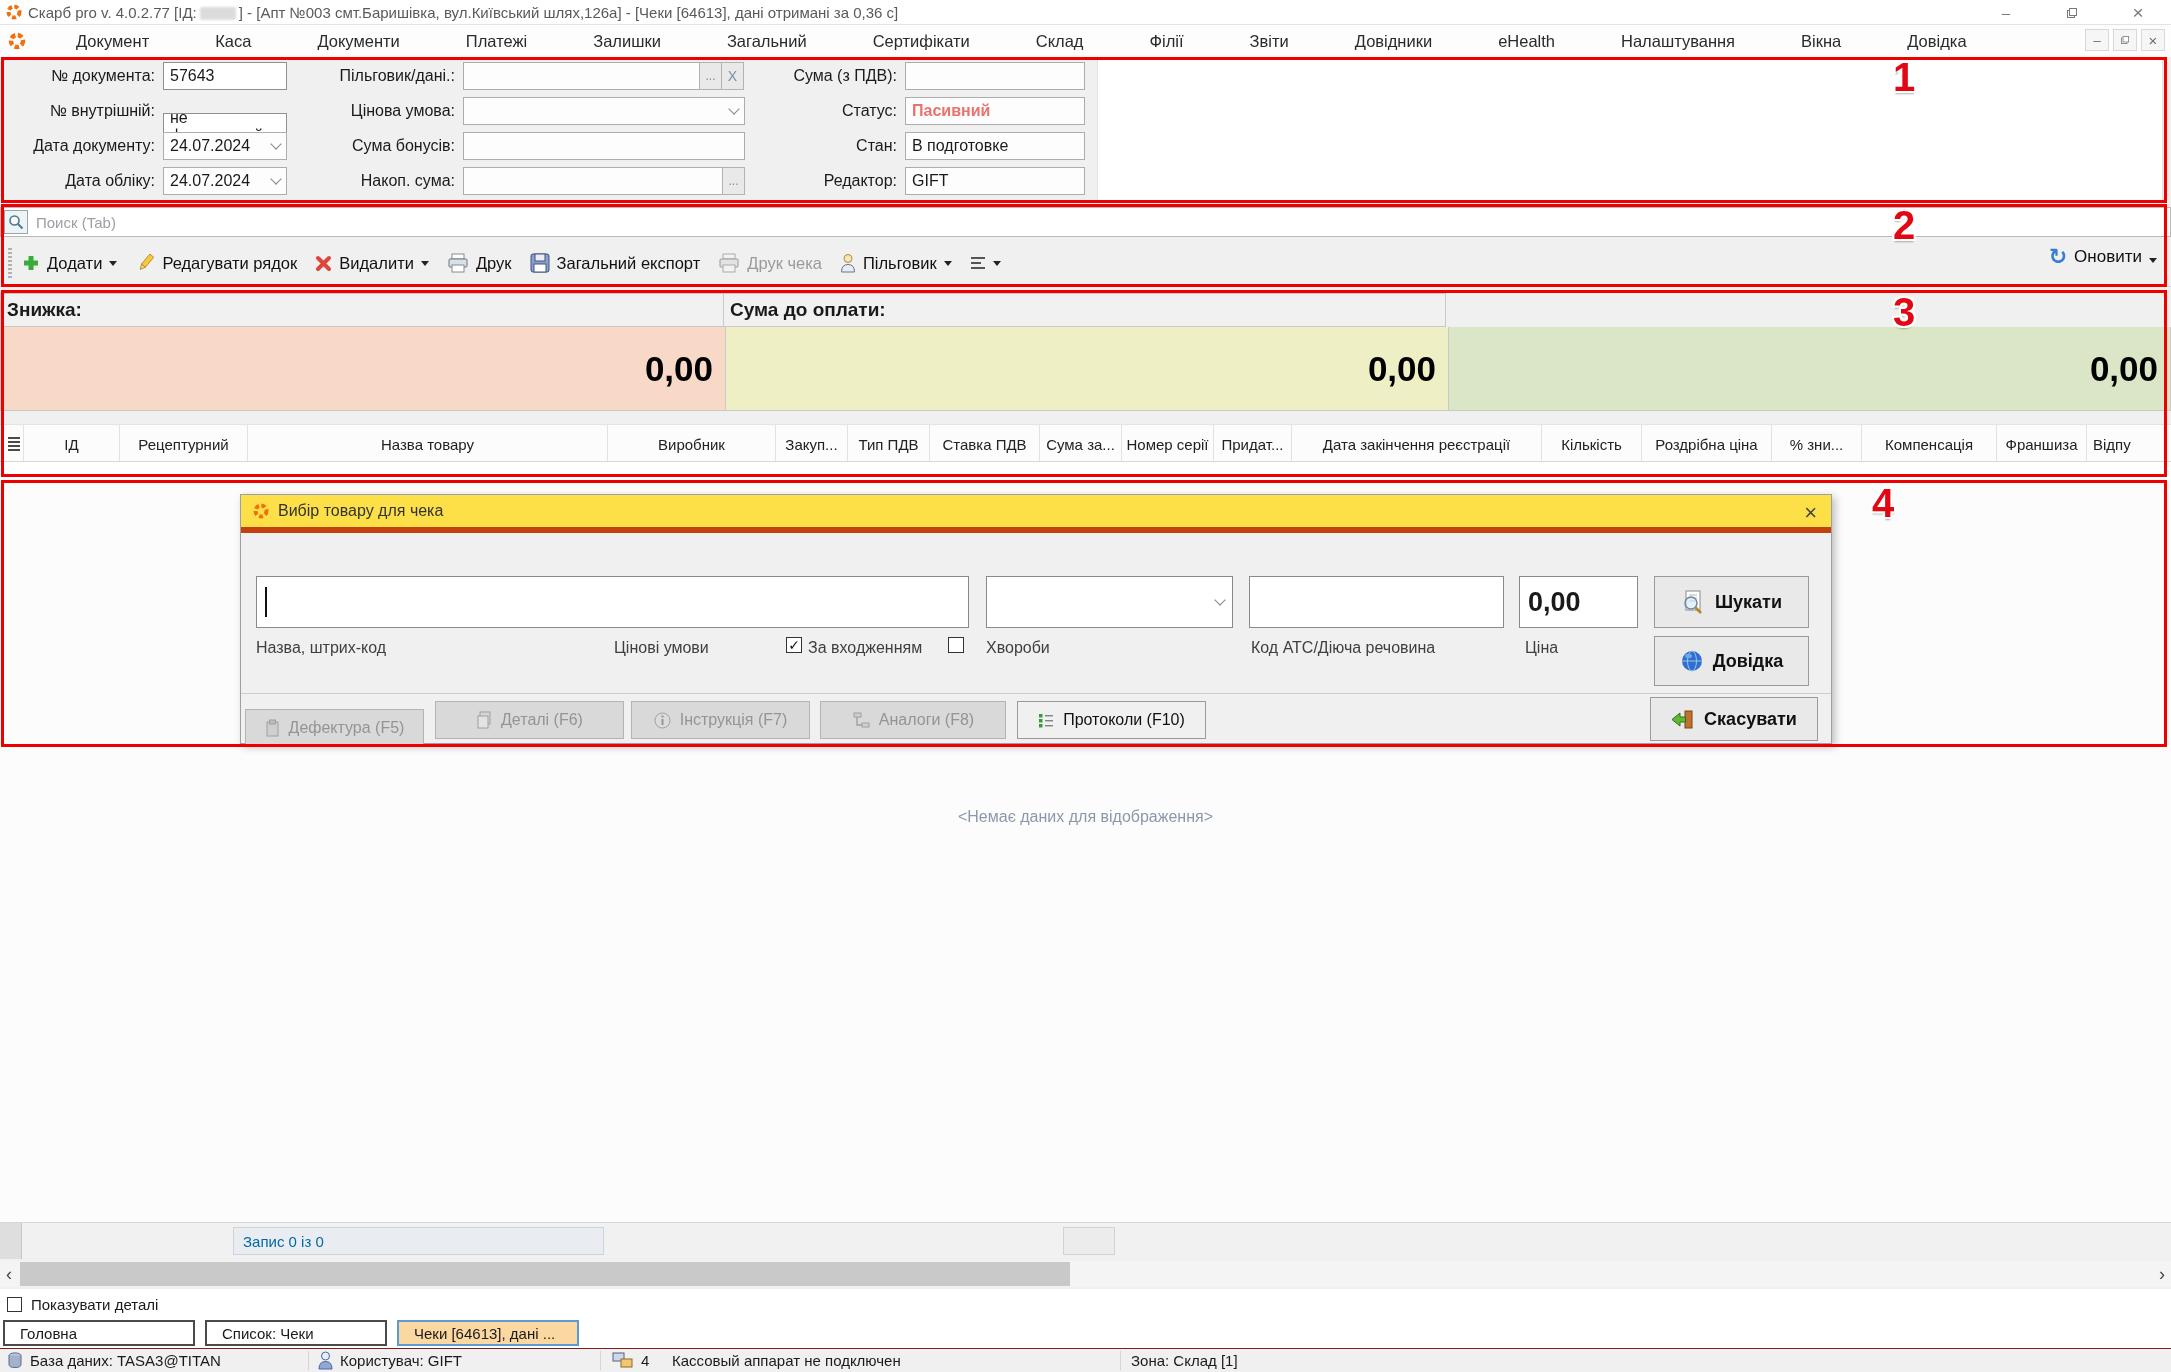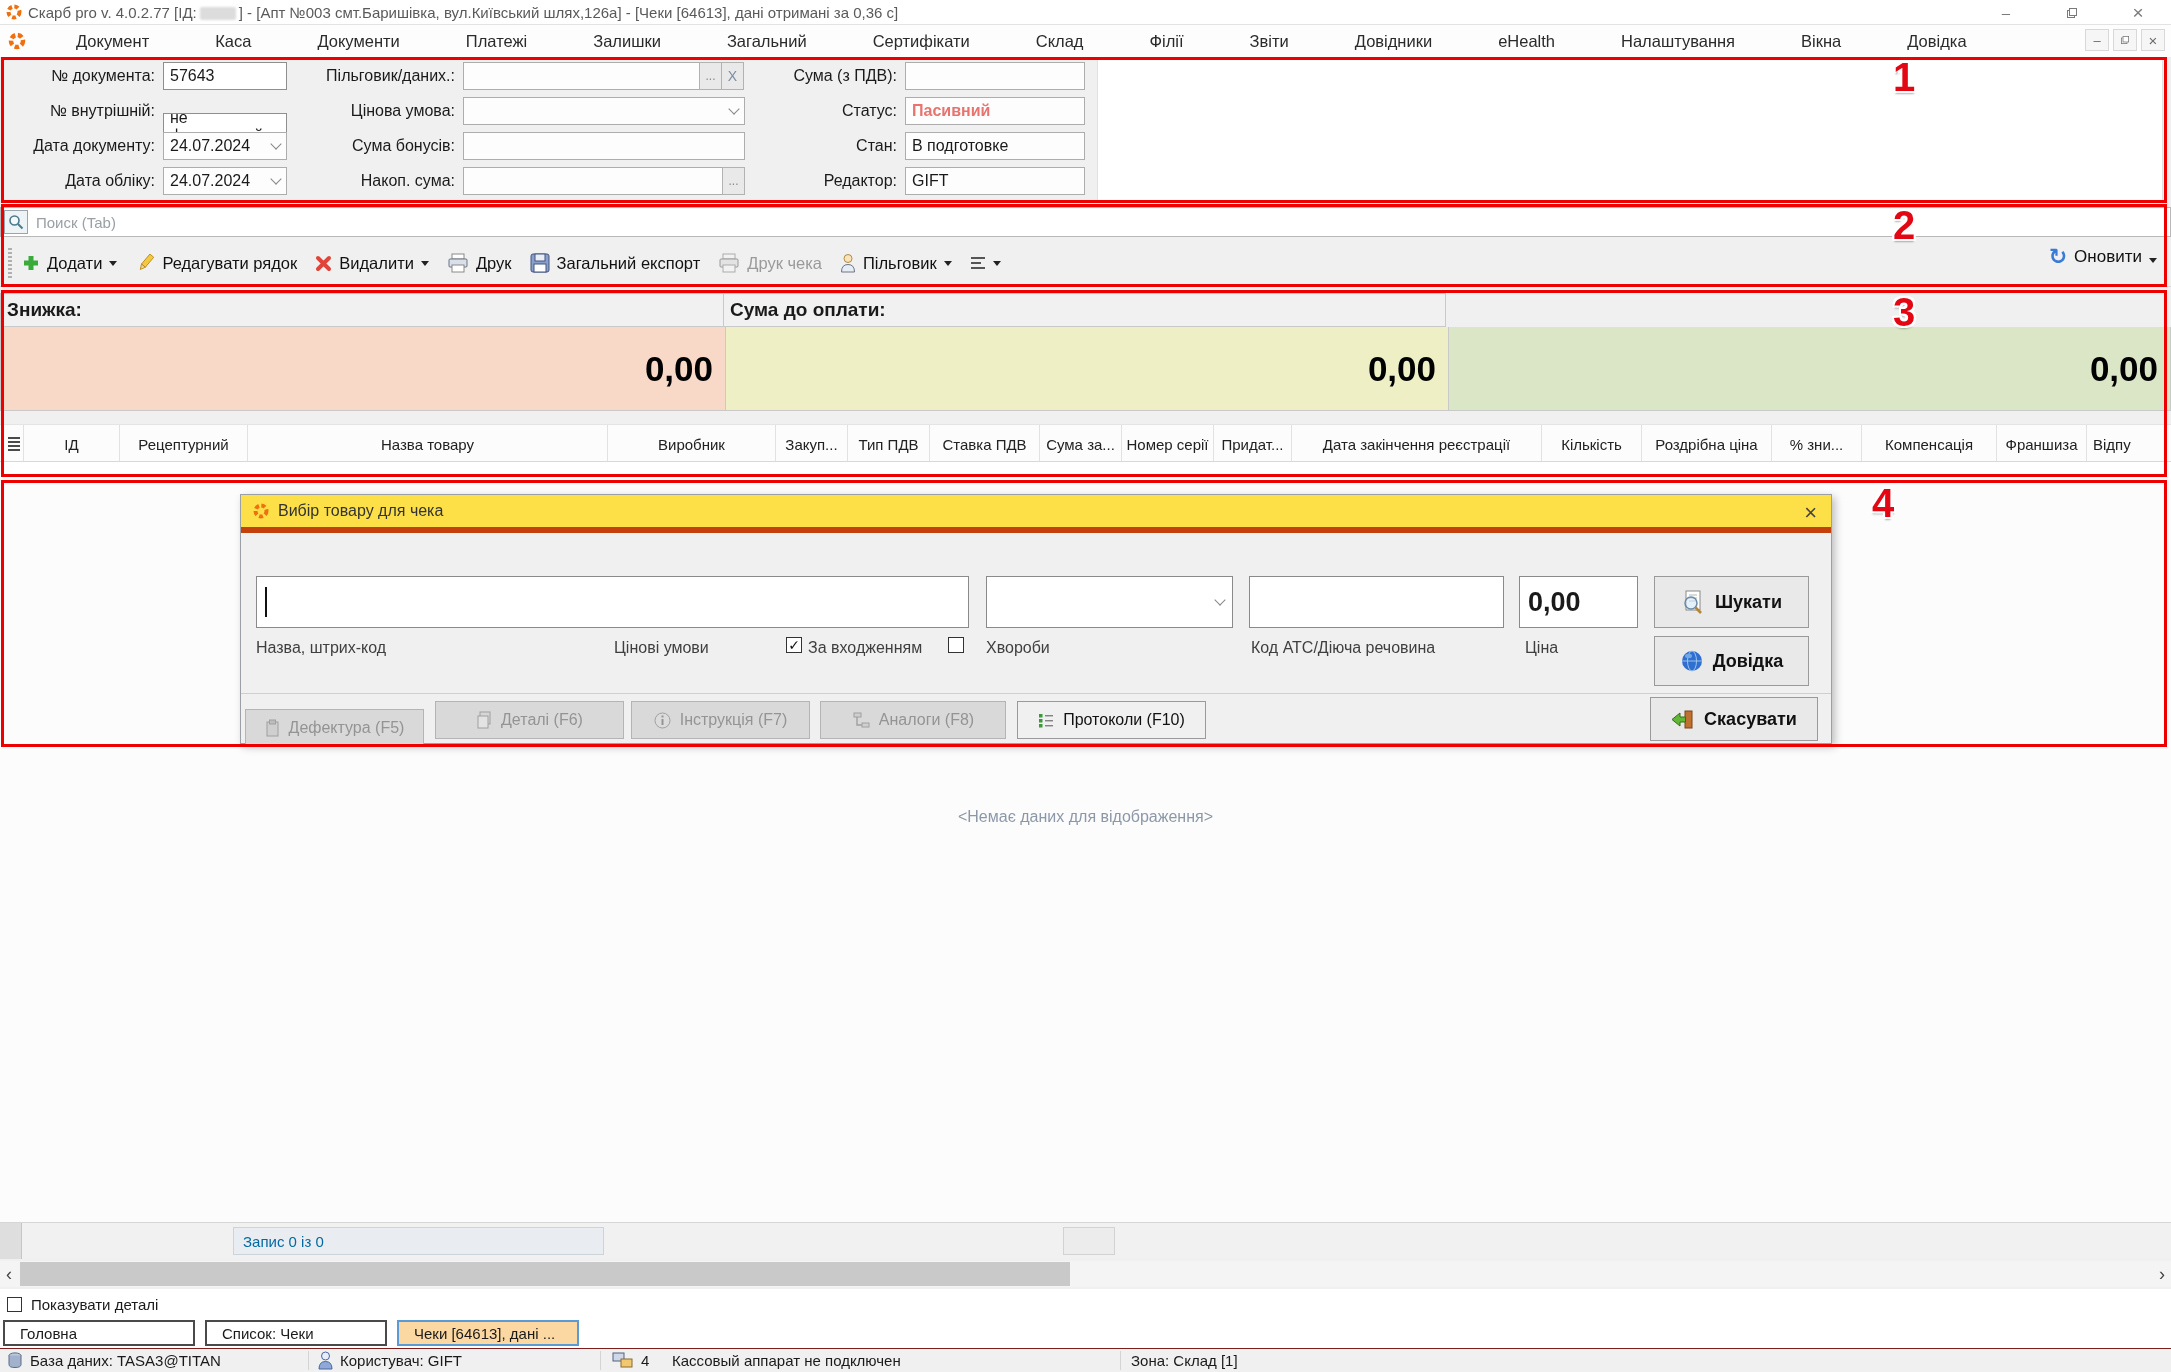--- a/index.html
+++ b/index.html
@@ -176,21 +176,21 @@
     <div class="ffield light" style="left:163px; top:74px; width:124px">
         <span>24.07.2024</span>
         <span class="chev" style="margin-left:auto"></span>
       </div>
     <div class="flabel" style="left:5px;  top:109px; width:150px">Дата обліку:</div>
     <div class="ffield light" style="left:163px; top:109px; width:124px">
         <span>24.07.2024</span>
         <span class="chev" style="margin-left:auto"></span>
       </div>
 
-    <div class="flabel" style="left:255px; top:4px;  width:200px">Пільговик/даних.:</div>
+    <div class="flabel" style="left:255px; top:4px;  width:200px">Пільговик/дані.:</div>
     <div class="ffield light" style="left:463px; top:4px; width:237px"></div>
     <div class="sqbtn" style="left:699px; top:4px">...</div>
     <div class="sqbtn" style="left:721px; top:4px; color:#7b8ca3; font-size:14px">X</div>
     <div class="flabel" style="left:255px; top:39px; width:200px">Цінова умова:</div>
     <div class="ffield light" style="left:463px; top:39px; width:282px">
         <span></span>
         <span class="chev"></span>
       </div>
     <div class="flabel" style="left:255px; top:74px; width:200px">Сума бонусів:</div>
     <div class="ffield light" style="left:463px; top:74px; width:282px"></div>

